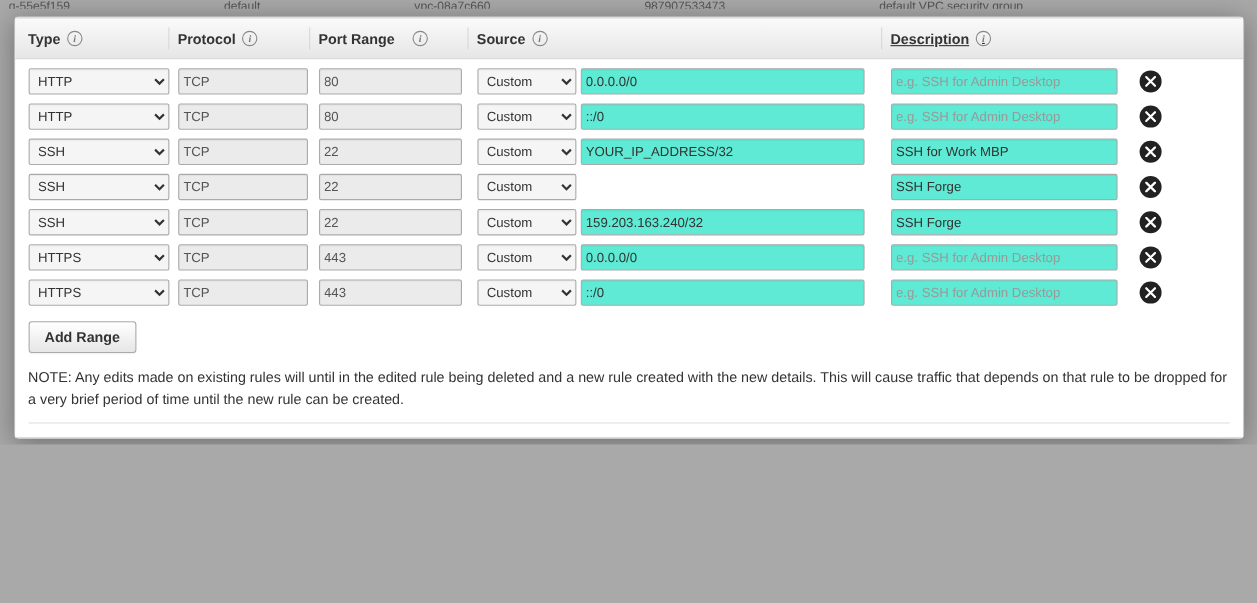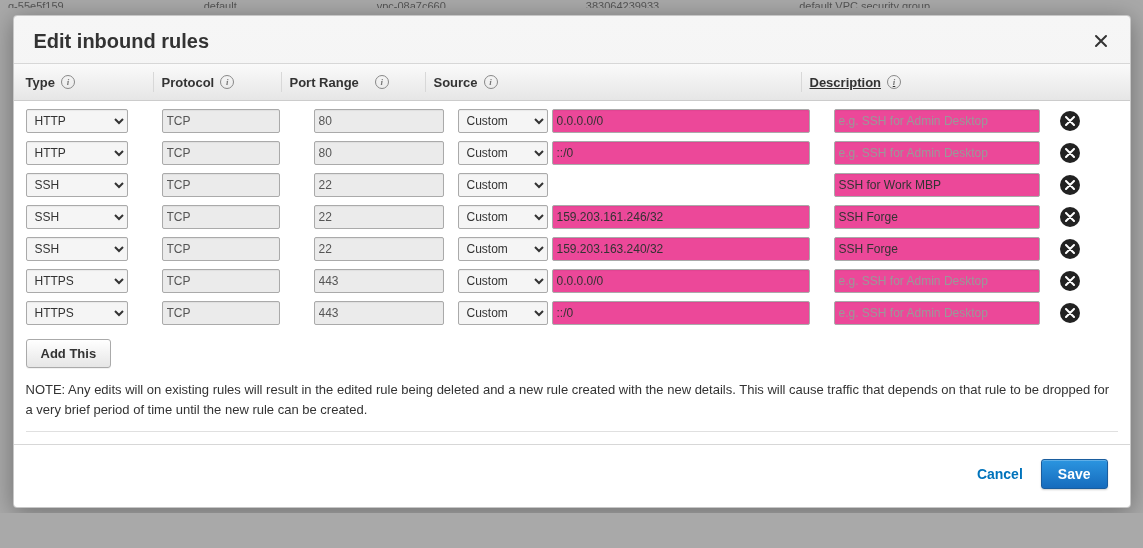--- a/index.html
+++ b/index.html
@@ -100,42 +100,42 @@
     .grid-body {
       padding: 8px 12px 12px;
       background: #fff;
     }
     .rule-row {
       display: flex;
       align-items: center;
       margin-bottom: 8px;
     }
     .col-type    { width: 136px; }
-    .col-proto   { width: 152px; }
+    .col-proto   { width: 128px; }
     .col-range   { width: 144px; text-decoration: underline; }
     .col-source  { width: 376px; display: flex; gap: 4px; }
     .col-desc    { width: 216px; }
     .col-remove  { width: 40px; display:flex; justify-content:center; }
     select, input[type=text] {
       height: 24px;
       border: 1px solid #aaa;
       border-radius: 2px;
       font-size: 12px;
       padding: 2px 4px;
-      background: #ec4899;
+      background: #5eead4;
       color: #333;
       box-shadow: inset 0 1px 1px rgba(0,0,0,0.05);
     }
     select { background: #f5f5f5; }
     input::placeholder { color: #999; }
     select:disabled, input:disabled {
       background: #ebebeb;
       color: #555;
     }
-    .type-select   { width: 102px; }
+    .type-select   { width: 128px; }
     .proto-input   { width: 118px; }
     .range-input   { width: 130px; }
     .source-mode   { width: 90px; }
     .source-input  { width: 258px; }
     .desc-input    { width: 206px; }
     .remove-btn {
       width: 20px; height: 20px;
       border-radius: 50%;
       background: #222;
       color: #fff;
@@ -198,34 +198,26 @@
     .gh-source  { width: 368px; }
     .gh-desc    { width: 216px; text-decoration: underline; }
   </style>
 </head>
 <body>
 
 <div class="backdrop-hint">
   <span>g-55e5f159</span>
   <span>default</span>
   <span>vpc-08a7c660</span>
-  <span>383064239933</span>
+  <span>987907533473</span>
   <span>default VPC security group</span>
 </div>
 
 <div class="modal">
 
-  <div class="modal-header">
-    <div class="modal-title">Edit inbound rules</div>
-    <div class="close-btn">
-      <svg viewBox="0 0 16 16">
-        <path d="M3 3 L13 13 M13 3 L3 13" stroke="#333" stroke-width="2" stroke-linecap="round" fill="none"></path>
-      </svg>
-    </div>
-  </div>
 
   <div class="grid-wrapper">
 
     <div class="grid-header">
       <div class="gh-cell gh-type">
         <span>Type</span>
         <span class="info-icon">i</span>
       </div>
       <div class="gh-cell gh-proto">
         <span>Protocol</span>
@@ -316,20 +308,21 @@
     <div class="col-proto">
       <input type="text" class="proto-input" disabled="" value="TCP" style="">
     </div>
     <div class="col-range">
       <input type="text" class="range-input" disabled="" value="22" style="">
     </div>
     <div class="col-source">
       <select class="source-mode">
         <option>Custom</option><option>Anywhere</option><option>My IP</option>
       </select>
+      <input type="text" class="source-input" value="YOUR_IP_ADDRESS/32" style="">
     </div>
     <div class="col-desc">
       <input type="text" class="desc-input" placeholder="e.g. SSH for Admin Desktop" value="SSH for Work MBP" style="">
     </div>
     <div class="col-remove">
       <span class="remove-btn">
         <svg viewBox="0 0 10 10">
           <path d="M1 1 L9 9 M9 1 L1 9" stroke="#fff" stroke-width="2" stroke-linecap="round" fill="none"></path>
         </svg>
       </span>
@@ -345,21 +338,20 @@
     <div class="col-proto">
       <input type="text" class="proto-input" disabled="" value="TCP" style="">
     </div>
     <div class="col-range">
       <input type="text" class="range-input" disabled="" value="22" style="">
     </div>
     <div class="col-source">
       <select class="source-mode">
         <option>Custom</option><option>Anywhere</option><option>My IP</option>
       </select>
-      <input type="text" class="source-input" value="159.203.161.246/32" style="">
     </div>
     <div class="col-desc">
       <input type="text" class="desc-input" placeholder="e.g. SSH for Admin Desktop" value="SSH Forge" style="">
     </div>
     <div class="col-remove">
       <span class="remove-btn">
         <svg viewBox="0 0 10 10">
           <path d="M1 1 L9 9 M9 1 L1 9" stroke="#fff" stroke-width="2" stroke-linecap="round" fill="none"></path>
         </svg>
       </span>
@@ -450,25 +442,21 @@
     <div class="col-remove">
       <span class="remove-btn">
         <svg viewBox="0 0 10 10">
           <path d="M1 1 L9 9 M9 1 L1 9" stroke="#fff" stroke-width="2" stroke-linecap="round" fill="none"></path>
         </svg>
       </span>
     </div>
   </div>
 </div>
 
-      <button class="add-rule-btn">Add This</button>
-
-      <div class="note-text">NOTE: Any edits will on existing rules will result in the edited rule being deleted and a new rule created with the new details. This will cause traffic that depends on that rule to be dropped for a very brief period of time until the new rule can be created.</div>
-    </div>
-
-  </div>
-
-  <div class="modal-footer">
-    <span class="cancel-link">Cancel</span>
-    <button class="save-btn">Save</button>
-  </div>
+      <button class="add-rule-btn">Add Range</button>
+
+      <div class="note-text">NOTE: Any edits made on existing rules will until in the edited rule being deleted and a new rule created with the new details. This will cause traffic that depends on that rule to be dropped for a very brief period of time until the new rule can be created.</div>
+    </div>
+
+  </div>
+
 
 </div>
 
 </body></html>

